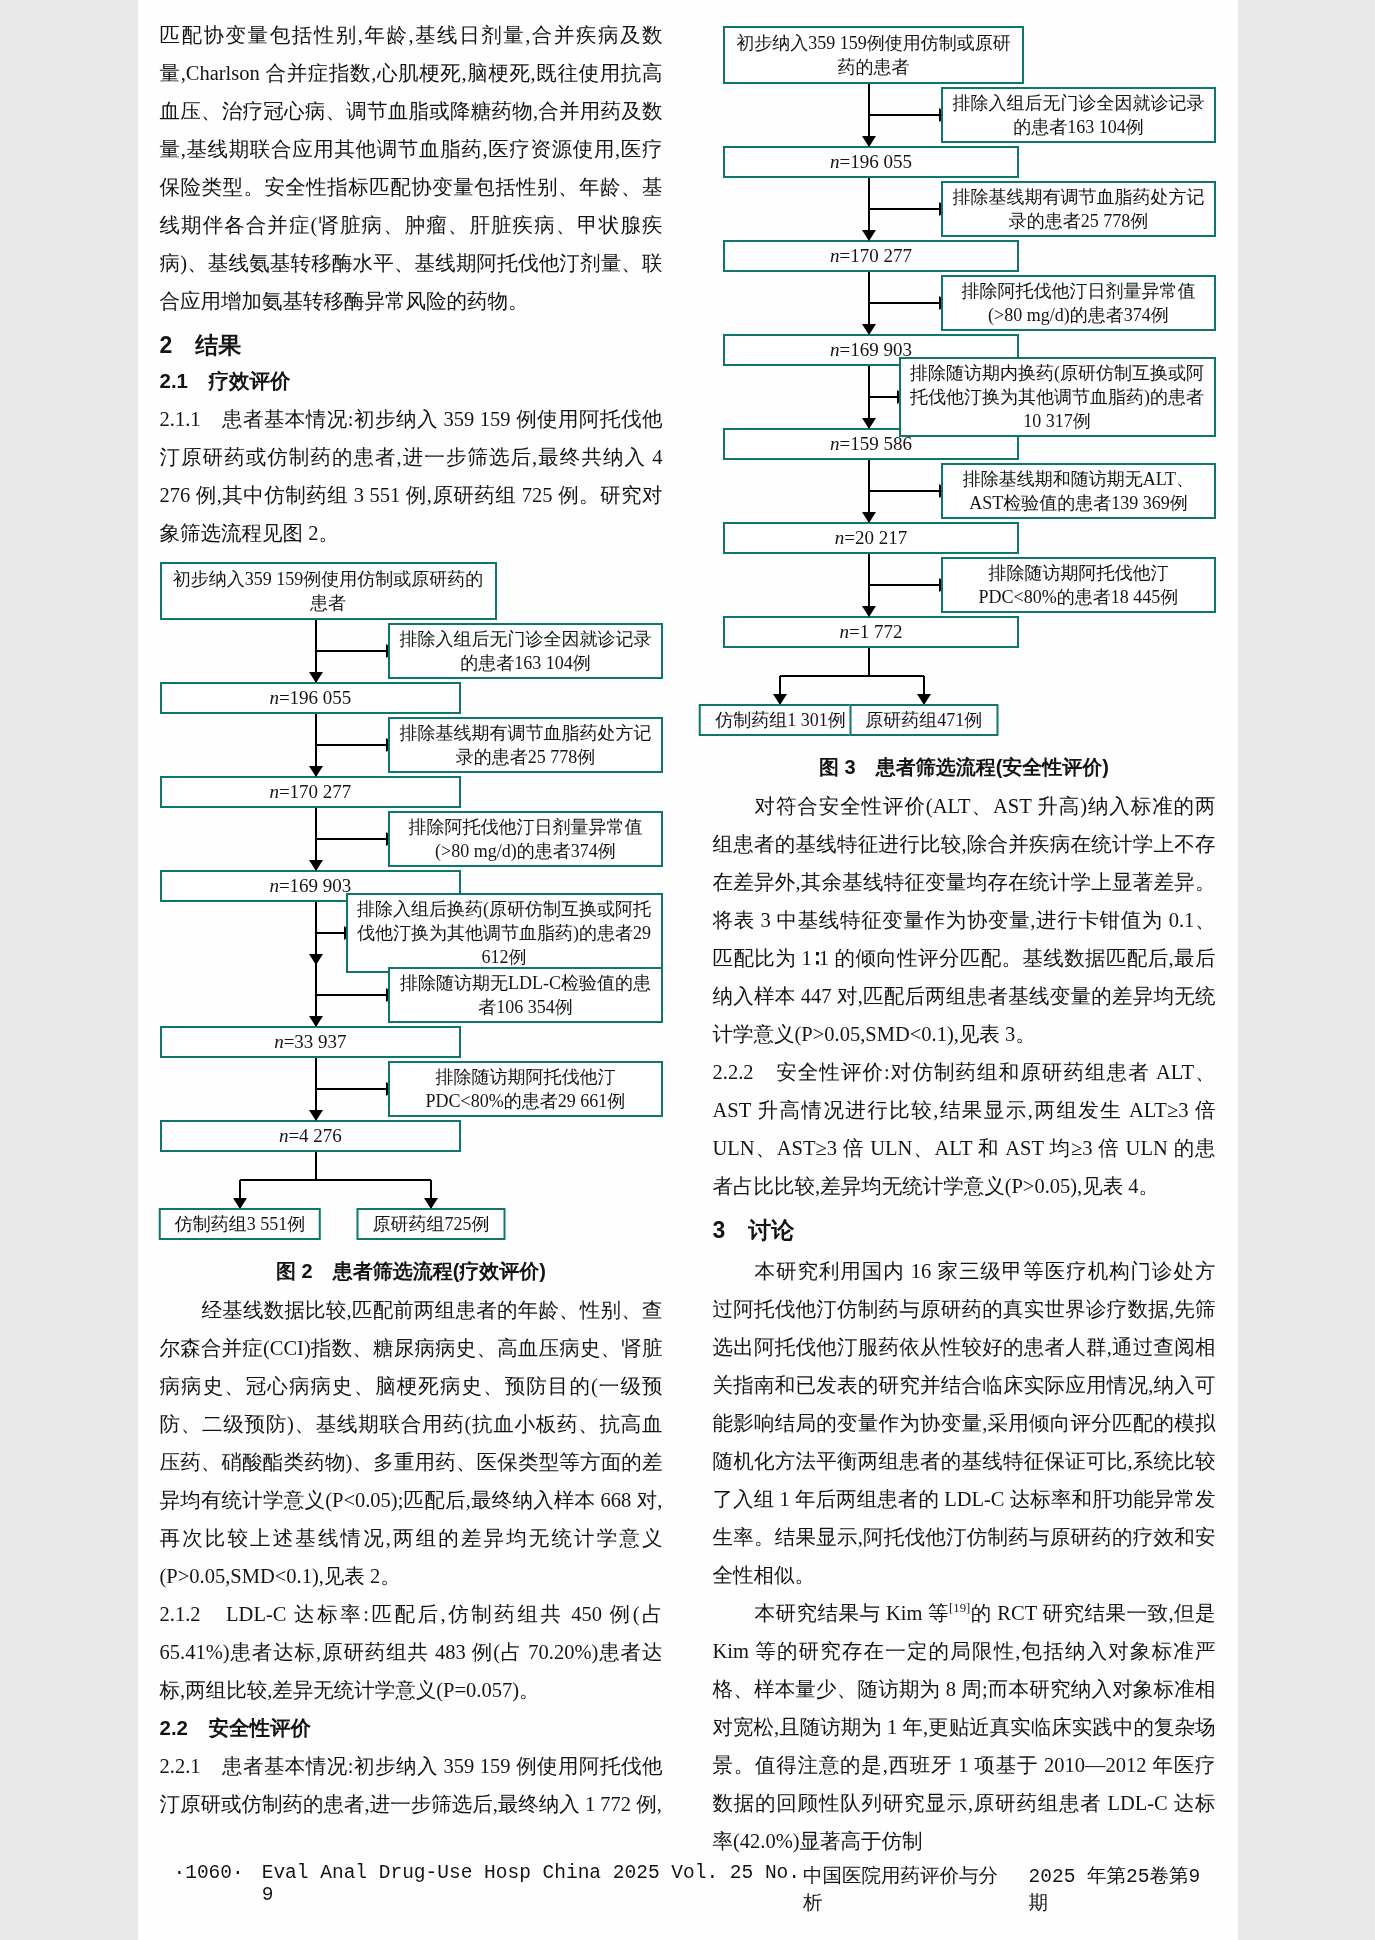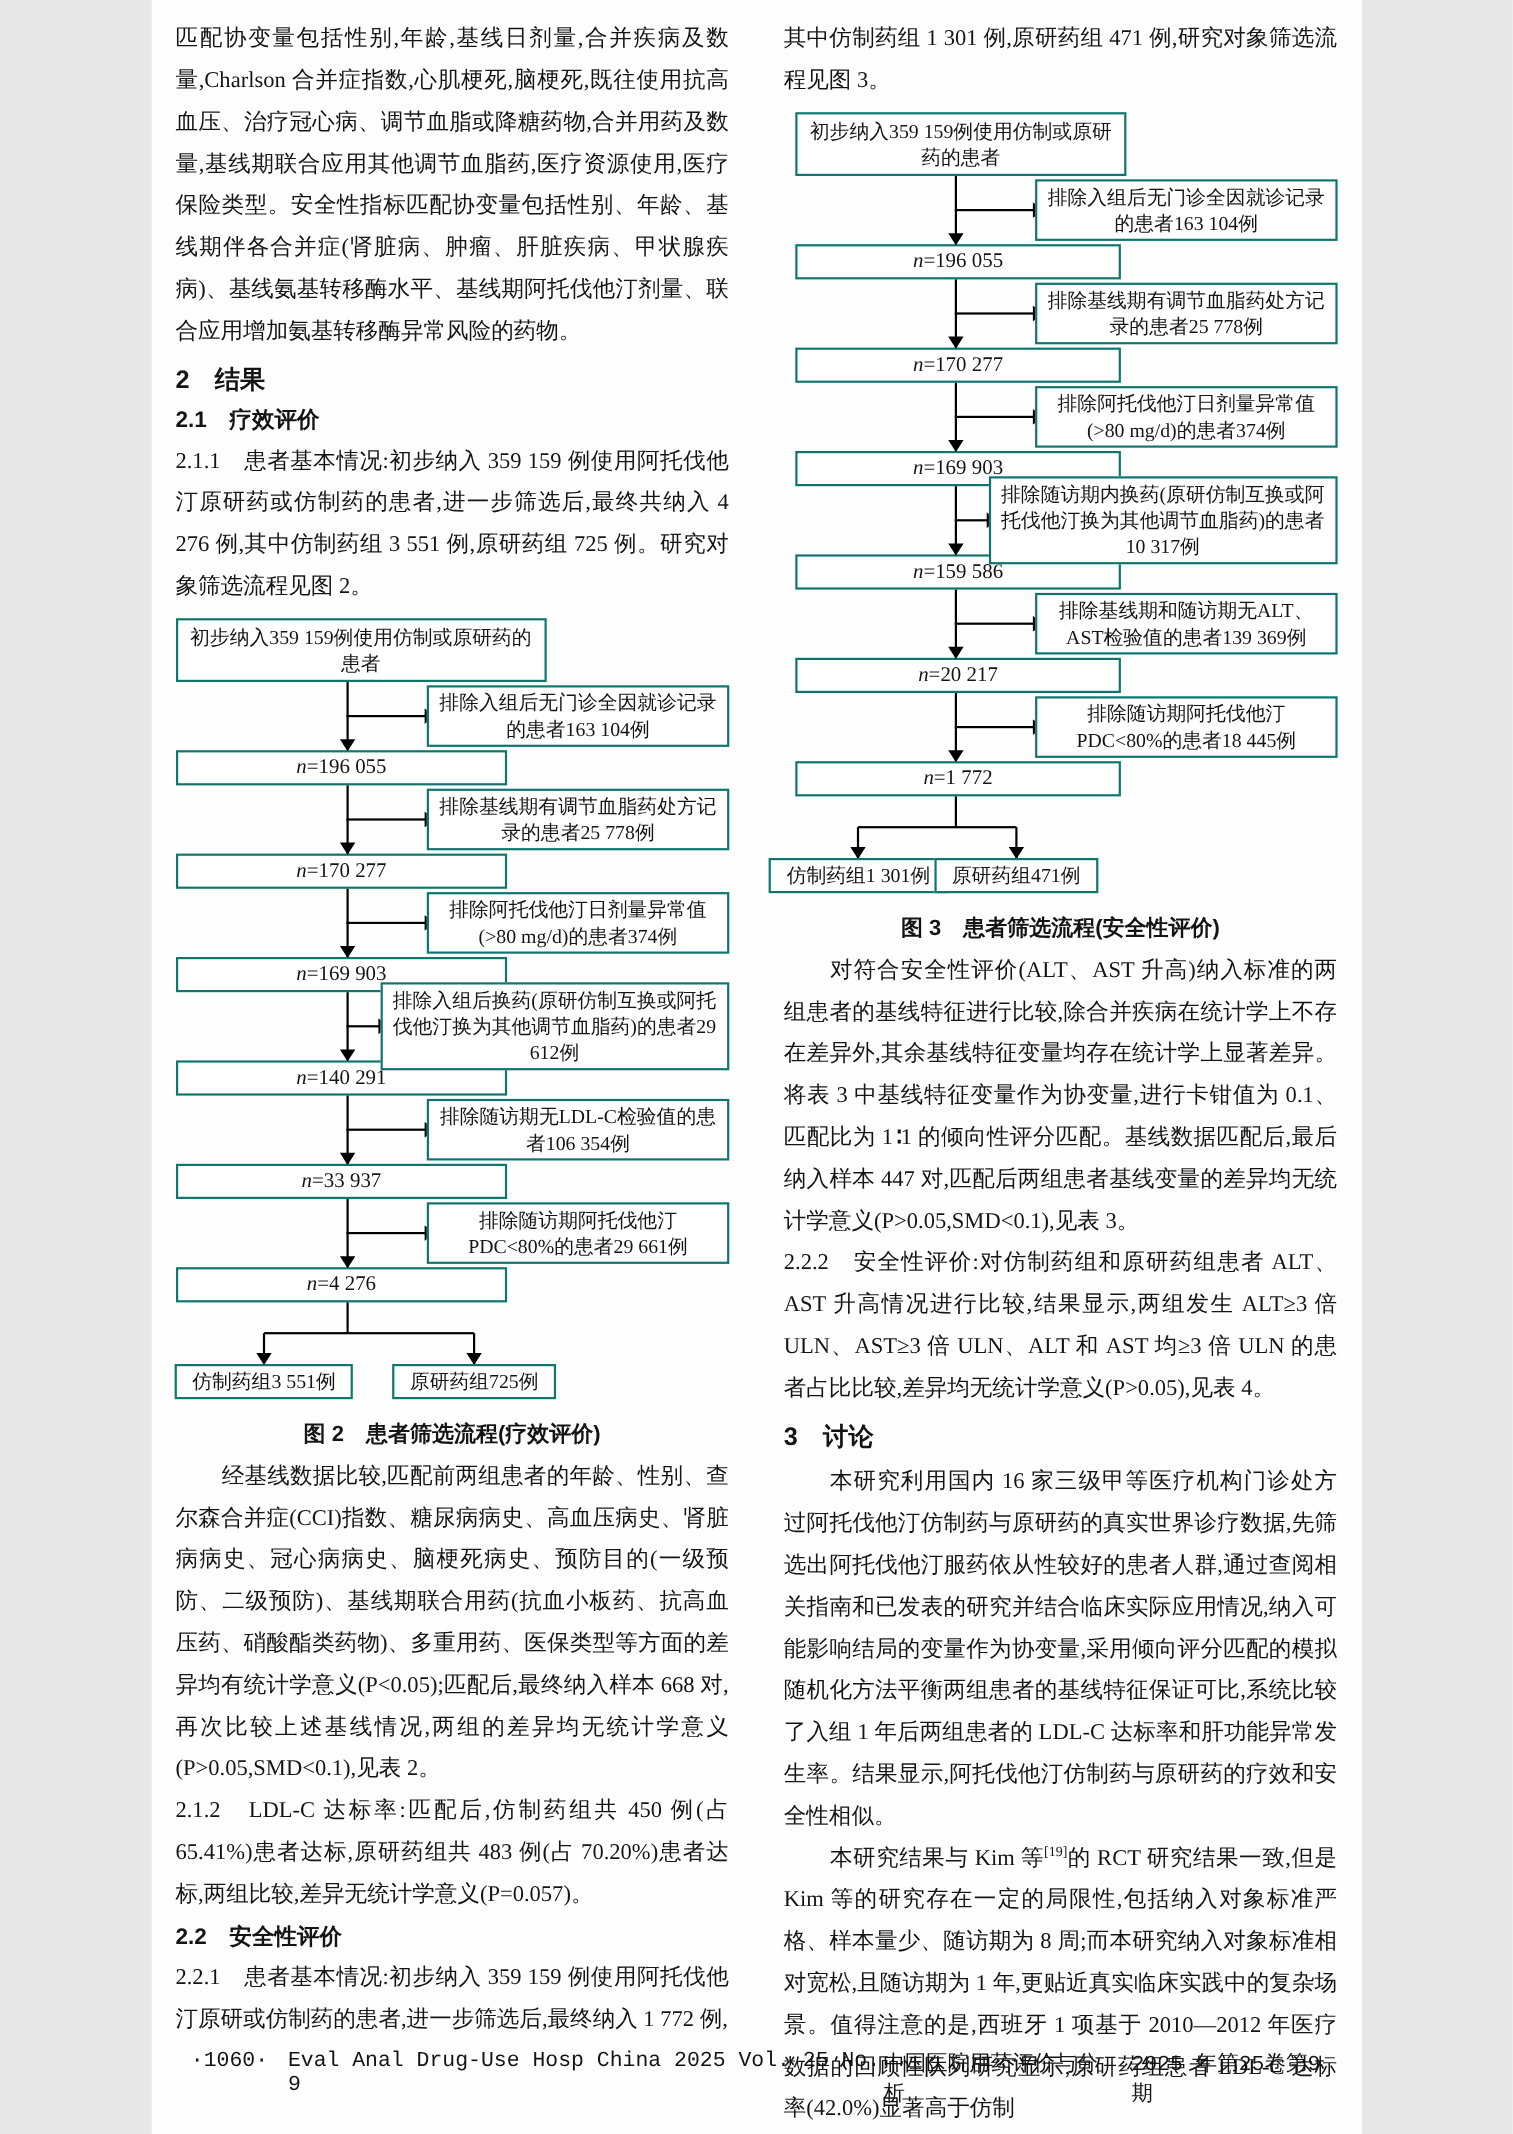--- a/index.html
+++ b/index.html
@@ -80,21 +80,20 @@
           <span class="harrow"></span>
           <div class="fl-box excl">排除阿托伐他汀日剂量异常值(&gt;80 mg/d)的患者374例</div>
         </div>
         <div class="fl-box nbox"><i>n</i><span>=169 903</span></div>
 
         <div class="frow wide">
           <span class="vline av"></span>
           <span class="harrow"></span>
           <div class="fl-box excl">排除入组后换药(原研仿制互换或阿托伐他汀换为其他调节血脂药)的患者29 612例</div>
         </div>
-        <div class="fl-box nbox"><i>n</i><span>=140 291</span></div>
 
         <div class="frow">
           <span class="vline av"></span>
           <span class="harrow"></span>
           <div class="fl-box excl">排除随访期无LDL-C检验值的患者106 354例</div>
         </div>
         <div class="fl-box nbox"><i>n</i><span>=33 937</span></div>
 
         <div class="frow">
           <span class="vline av"></span>
@@ -116,21 +115,20 @@
       </div>
       <div class="figcap">图 2　患者筛选流程(疗效评价)</div>
 
       <p class="body indent">经基线数据比较,匹配前两组患者的年龄、性别、查尔森合并症(CCI)指数、糖尿病病史、高血压病史、肾脏病病史、冠心病病史、脑梗死病史、预防目的(一级预防、二级预防)、基线期联合用药(抗血小板药、抗高血压药、硝酸酯类药物)、多重用药、医保类型等方面的差异均有统计学意义(P&lt;0.05);匹配后,最终纳入样本 668 对,再次比较上述基线情况,两组的差异均无统计学意义(P&gt;0.05,SMD&lt;0.1),见表 2。</p>
       <p class="body">2.1.2　LDL-C 达标率:匹配后,仿制药组共 450 例(占 65.41%)患者达标,原研药组共 483 例(占 70.20%)患者达标,两组比较,差异无统计学意义(P=0.057)。</p>
       <div class="h2x">2.2　安全性评价</div>
       <p class="body">2.2.1　患者基本情况:初步纳入 359 159 例使用阿托伐他汀原研或仿制药的患者,进一步筛选后,最终纳入 1 772 例,</p>
     </div>
 
     <div class="col">
-      <p class="body">其中仿制药组 1 301 例,原研药组 471 例,研究对象筛选流程见图 3。</p>
 
       <div class="flow f3">
         <div class="fl-box start">初步纳入359 159例使用仿制或原研药的患者</div>
 
         <div class="frow">
           <span class="vline av"></span>
           <span class="harrow"></span>
           <div class="fl-box excl">排除入组后无门诊全因就诊记录的患者163 104例</div>
         </div>
         <div class="fl-box nbox"><i>n</i><span>=196 055</span></div>

